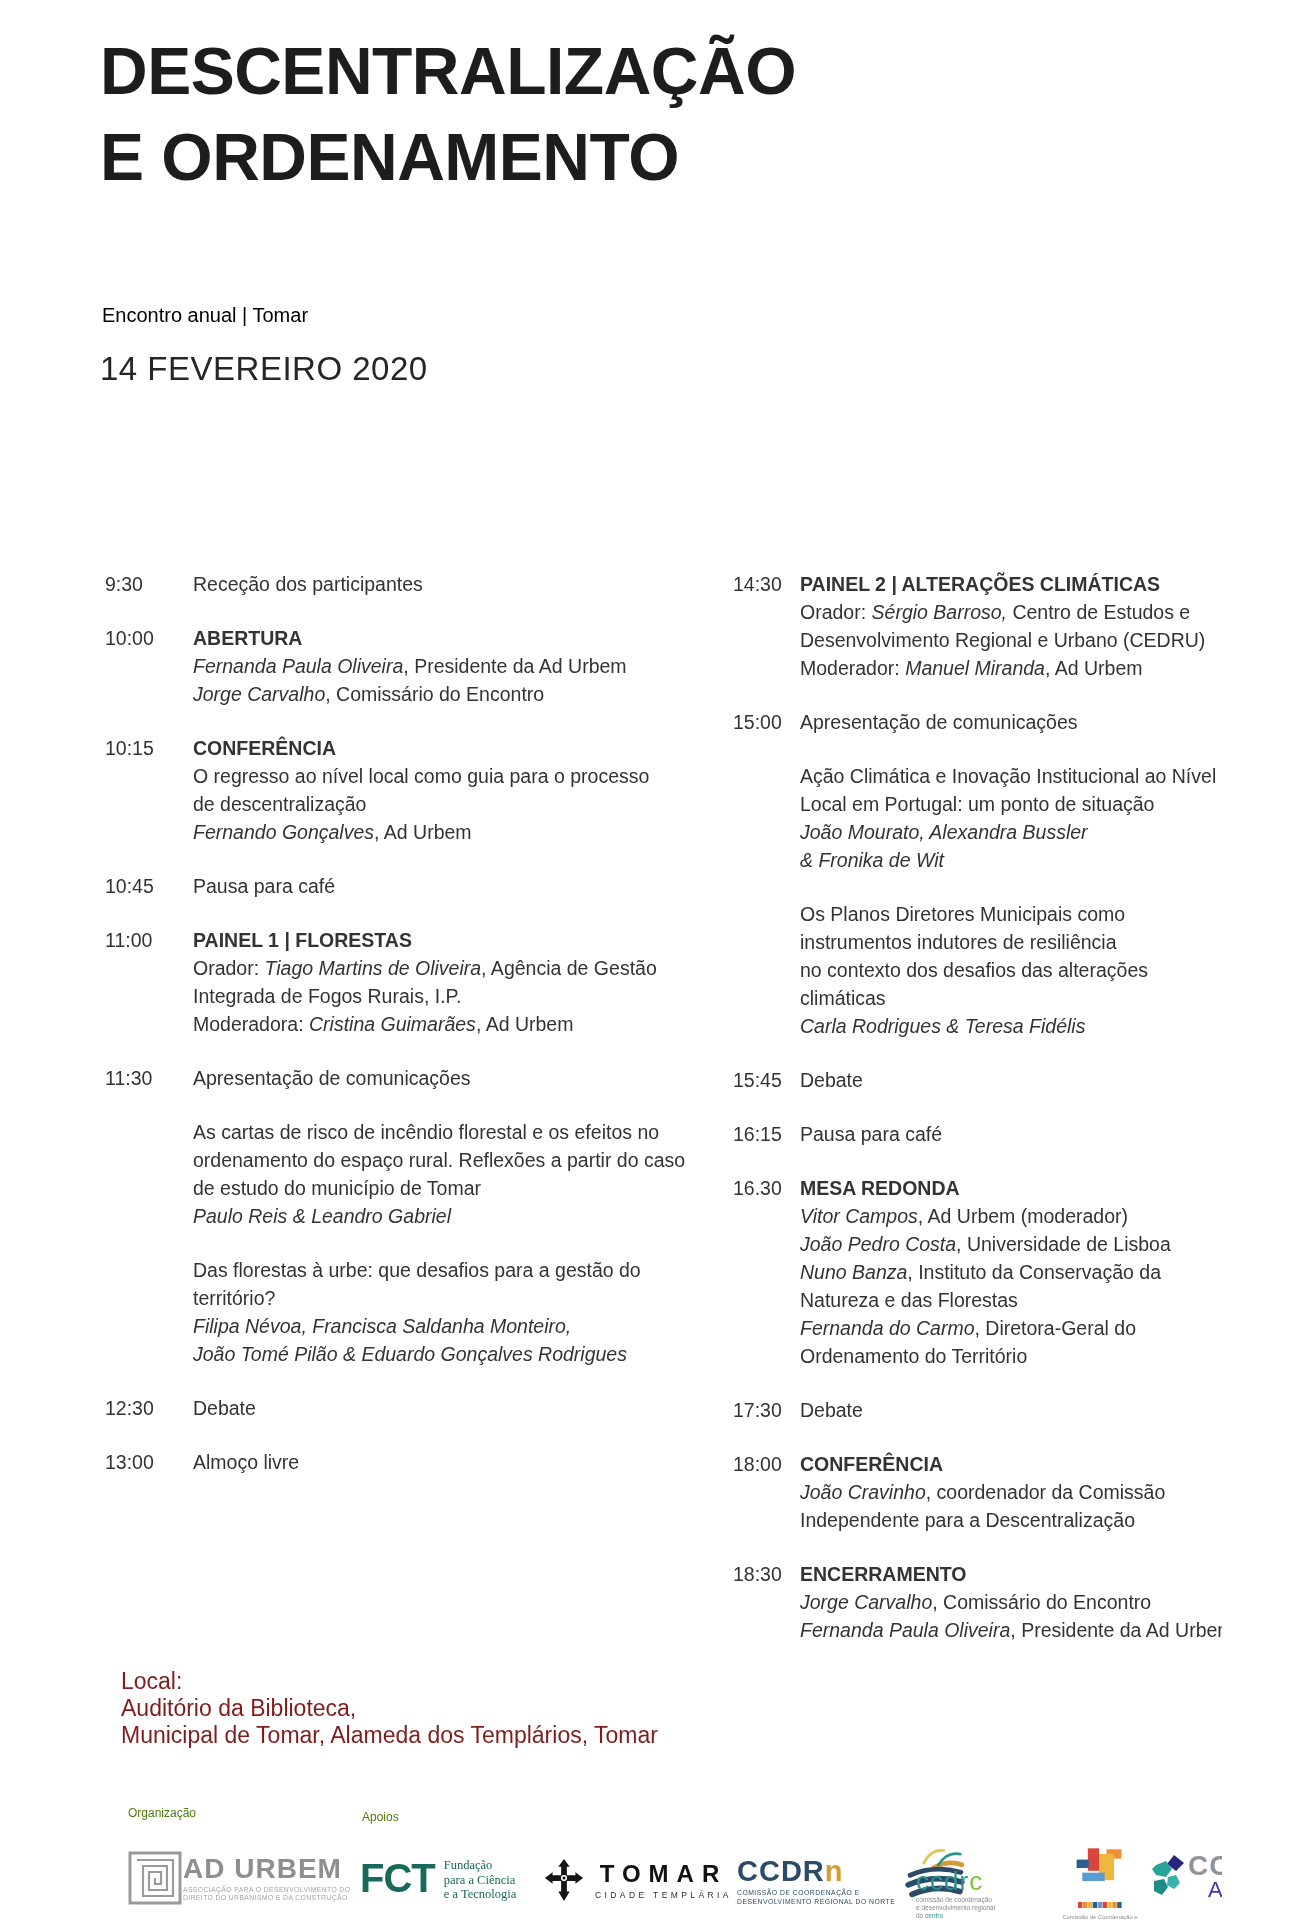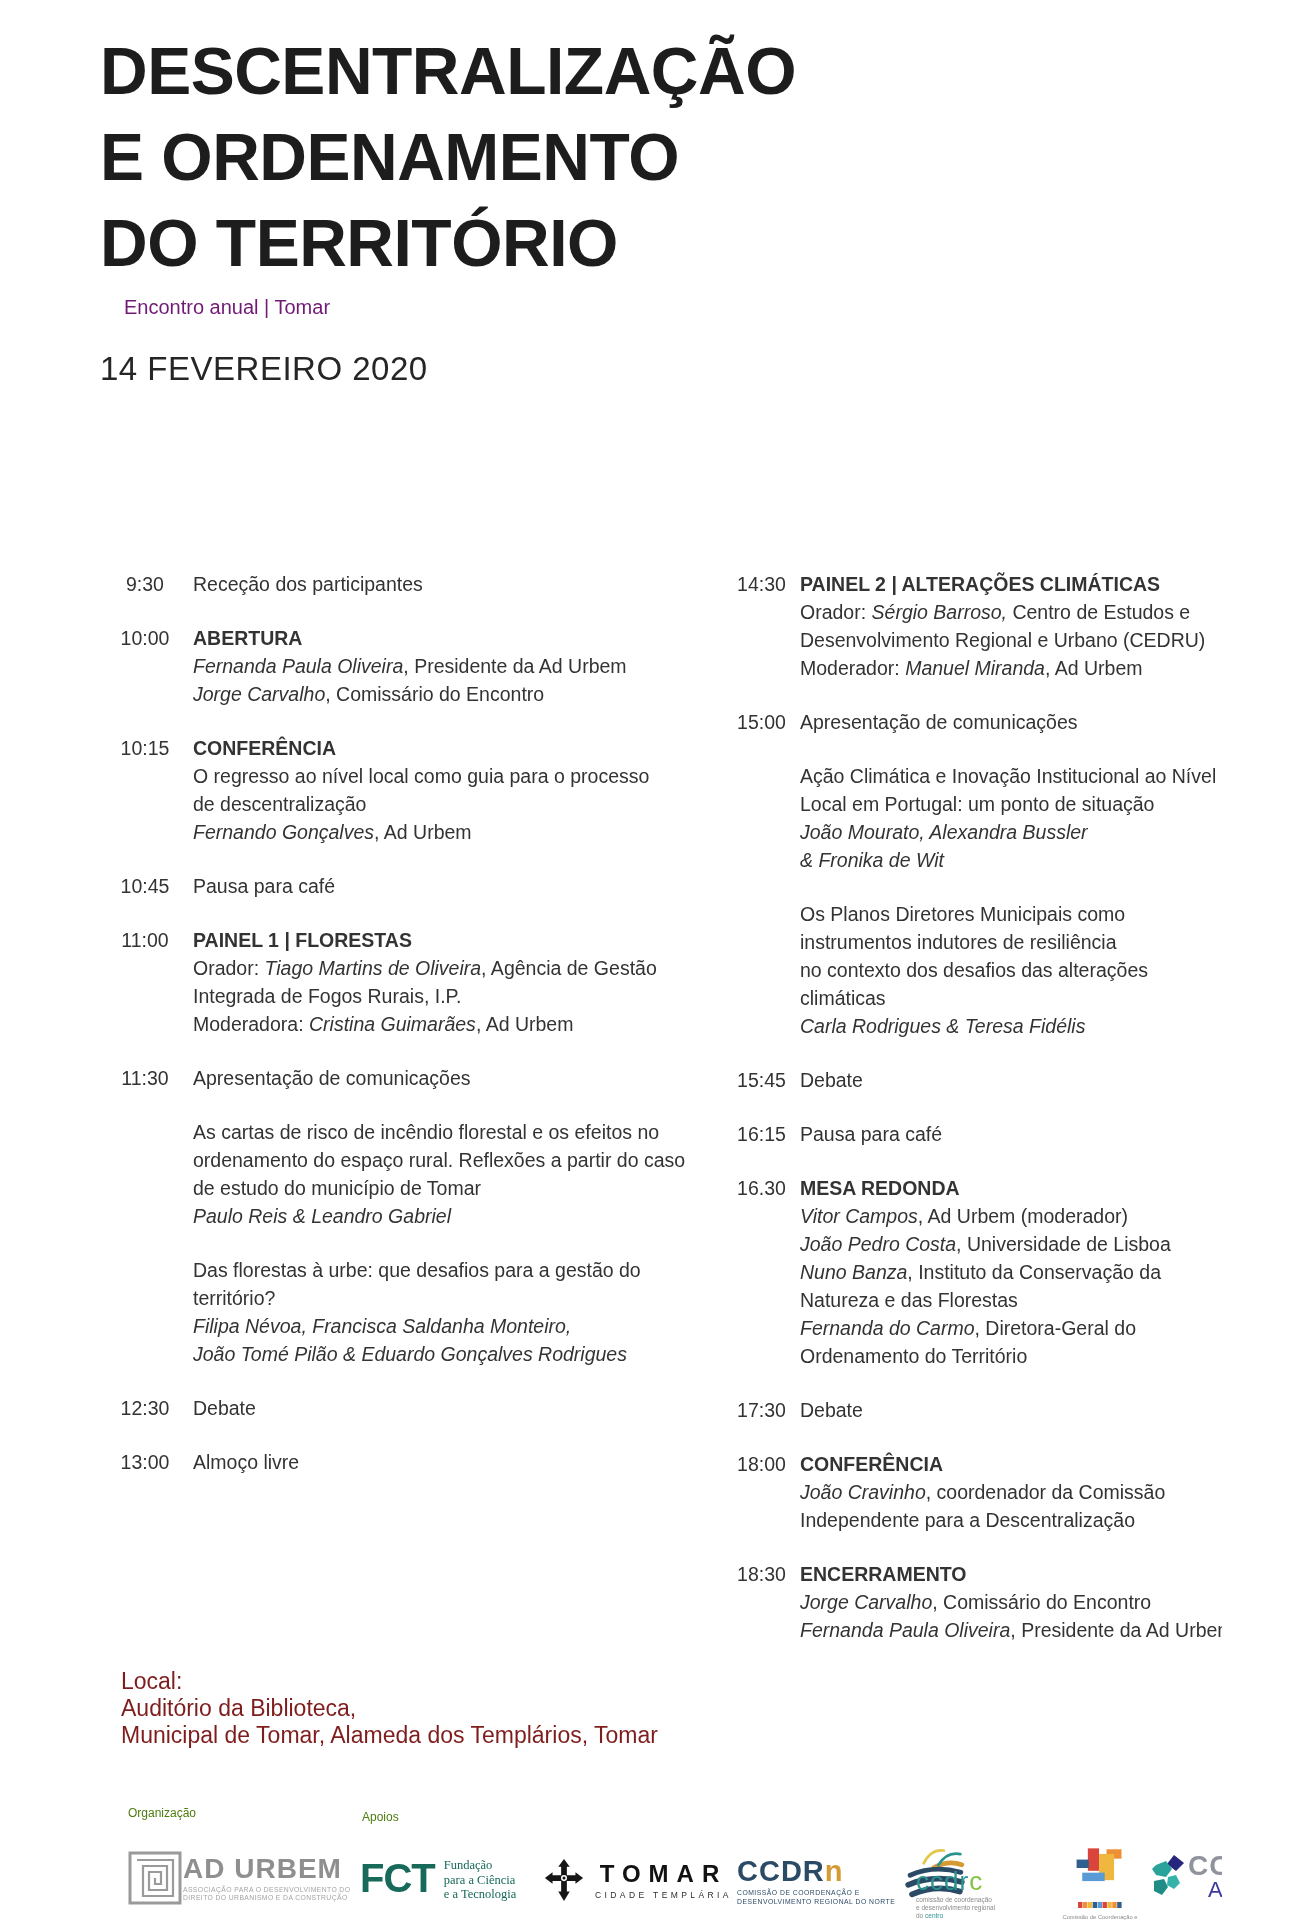--- a/index.html
+++ b/index.html
@@ -2,29 +2,29 @@
 <html><head>
 <meta charset="utf-8">
 <style>
   html,body{margin:0;padding:0;background:#ffffff;}
   .page{position:relative;width:1222px;height:1920px;background:#ffffff;overflow:hidden;
         font-family:"Liberation Sans",sans-serif;color:#333;}
 
   
   .title{position:absolute;left:100px;top:28px;font-size:66px;font-weight:bold;
          line-height:86px;color:#1d1d1d;letter-spacing:-0.5px;white-space:nowrap;}
-  .subtitle{position:absolute;left:102px;top:296px;font-size:20px;color:#701a75;margin-left:22px;}
+  .subtitle{position:absolute;left:102px;top:304px;font-size:20px;color:#000000;}
   .date{position:absolute;left:100px;top:350px;font-size:33px;color:#262626;letter-spacing:0.5px;}
 
   
   .col{position:absolute;top:570px;}
   .col-left{left:105px;width:585px;}
   .col-right{left:733px;width:545px;}
   .item{display:flex;margin-bottom:26px;font-size:19.5px;line-height:28px;color:#333;}
-  .time{flex:0 0 80px;margin-right:8px;text-align:center;white-space:nowrap;}
+  .time{flex:0 0 80px;margin-right:8px;text-align:left;white-space:nowrap;}
   .col-right .time{flex:0 0 57px;margin-right:10px;}
   .body{flex:1;}
   .seg-b{font-weight:bold;}
   .seg-i{font-style:italic;}
   .seg-r{font-style:normal;}
 
   
   .location{position:absolute;left:121px;top:1668px;font-size:23px;line-height:27px;color:#7f1d1d;}
   .section-label{position:absolute;font-size:12px;color:#4d7c0f;}
   .org-label{left:128px;top:1806px;}
@@ -75,21 +75,20 @@
   .alg-name{font-size:22px;color:#3a3a9e;margin-left:20px;margin-top:-1px;}
 </style>
 </head>
 <body>
 
 <div class="page">
 
   <div class="title">
     <div>DESCENTRALIZAÇÃO</div>
     <div>E ORDENAMENTO</div>
-    <div>DO TERRITÓRIO</div>
   </div>
   <div class="subtitle">Encontro anual | Tomar</div>
   <div class="date">14 FEVEREIRO 2020</div>
 
   <div class="col col-left">
       <div class="item">
         <div class="time">9:30</div>
         <div class="body">
           <div class="line"><span class="seg-r">Receção dos participantes</span></div>
         </div>

